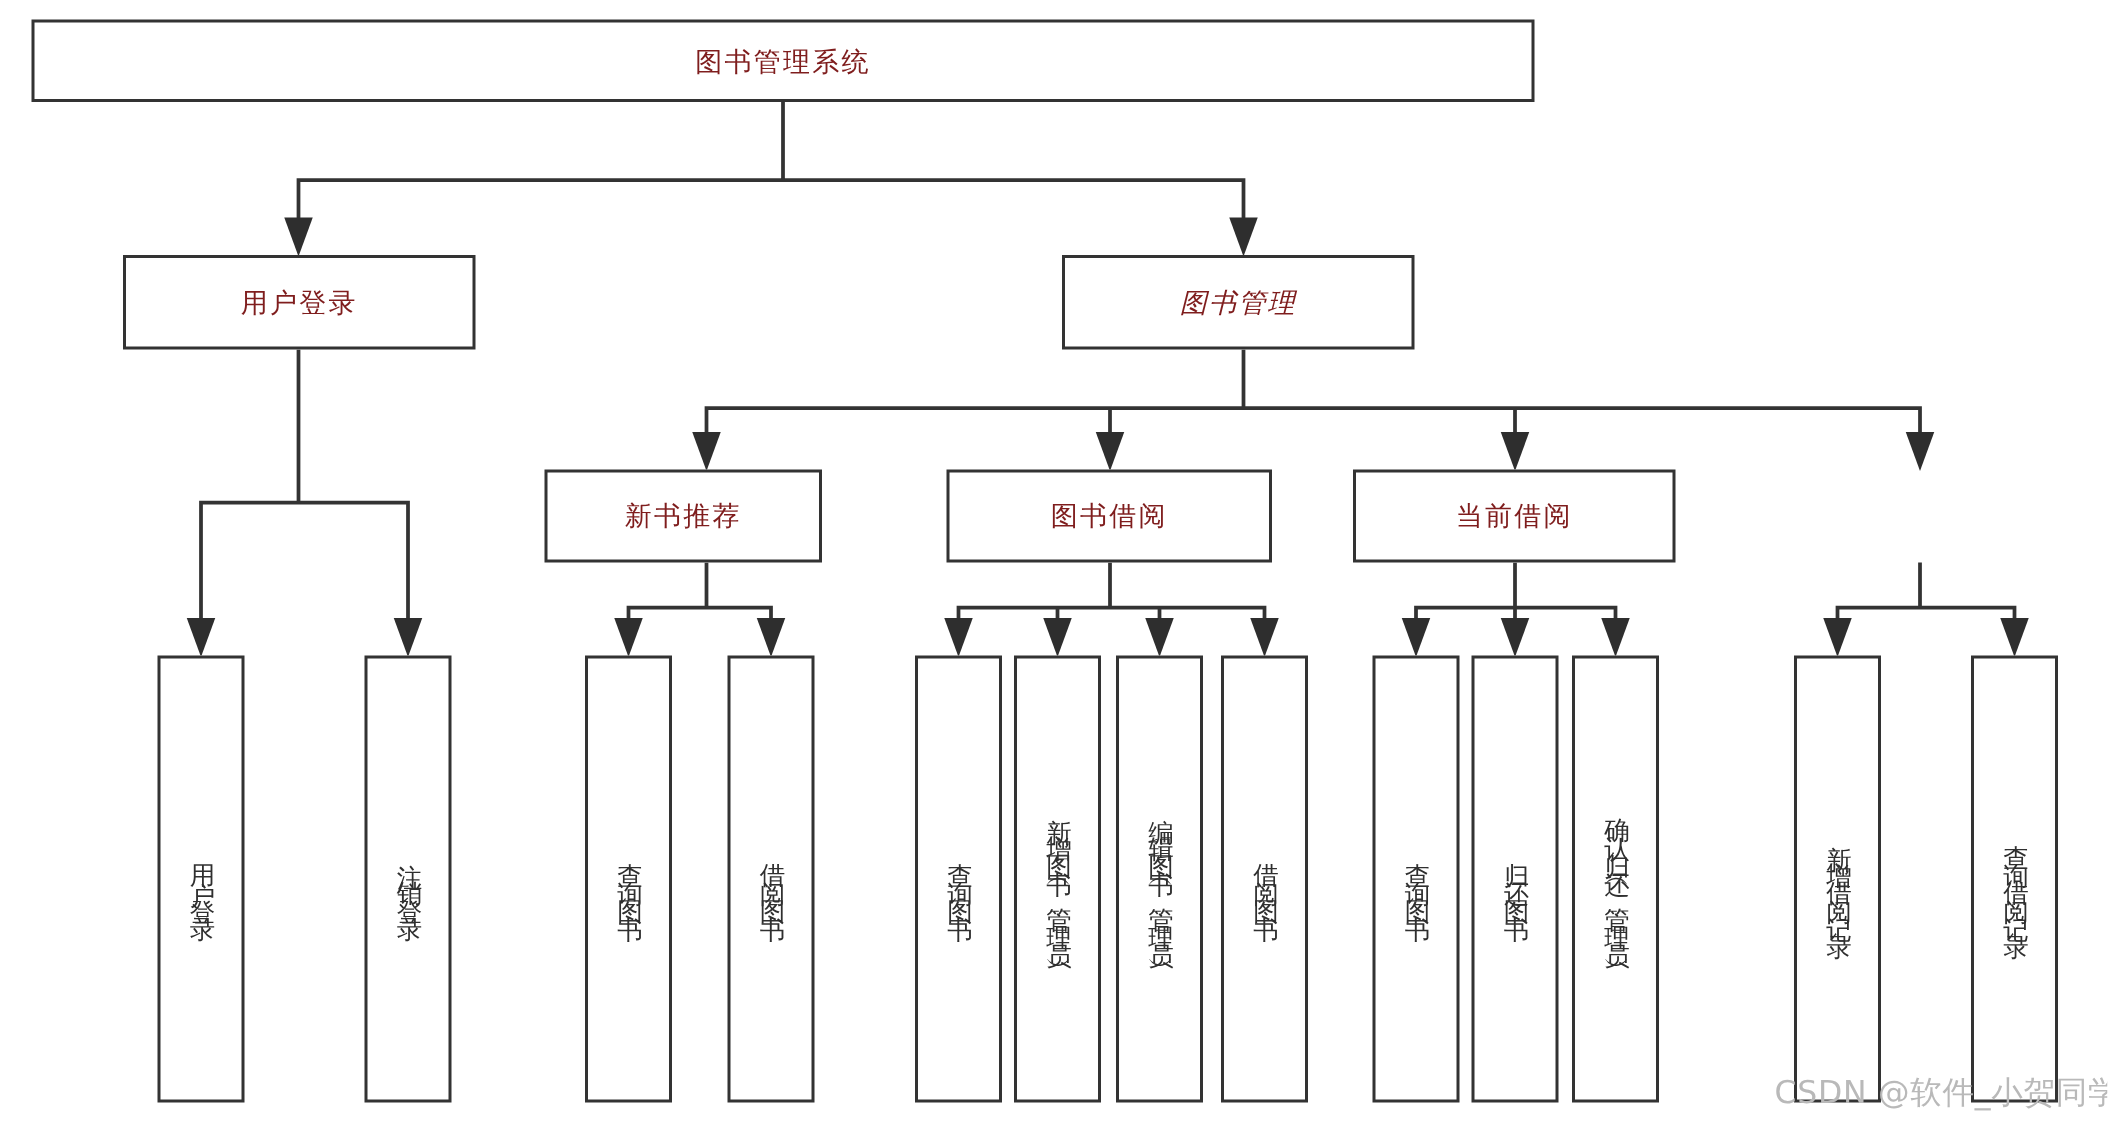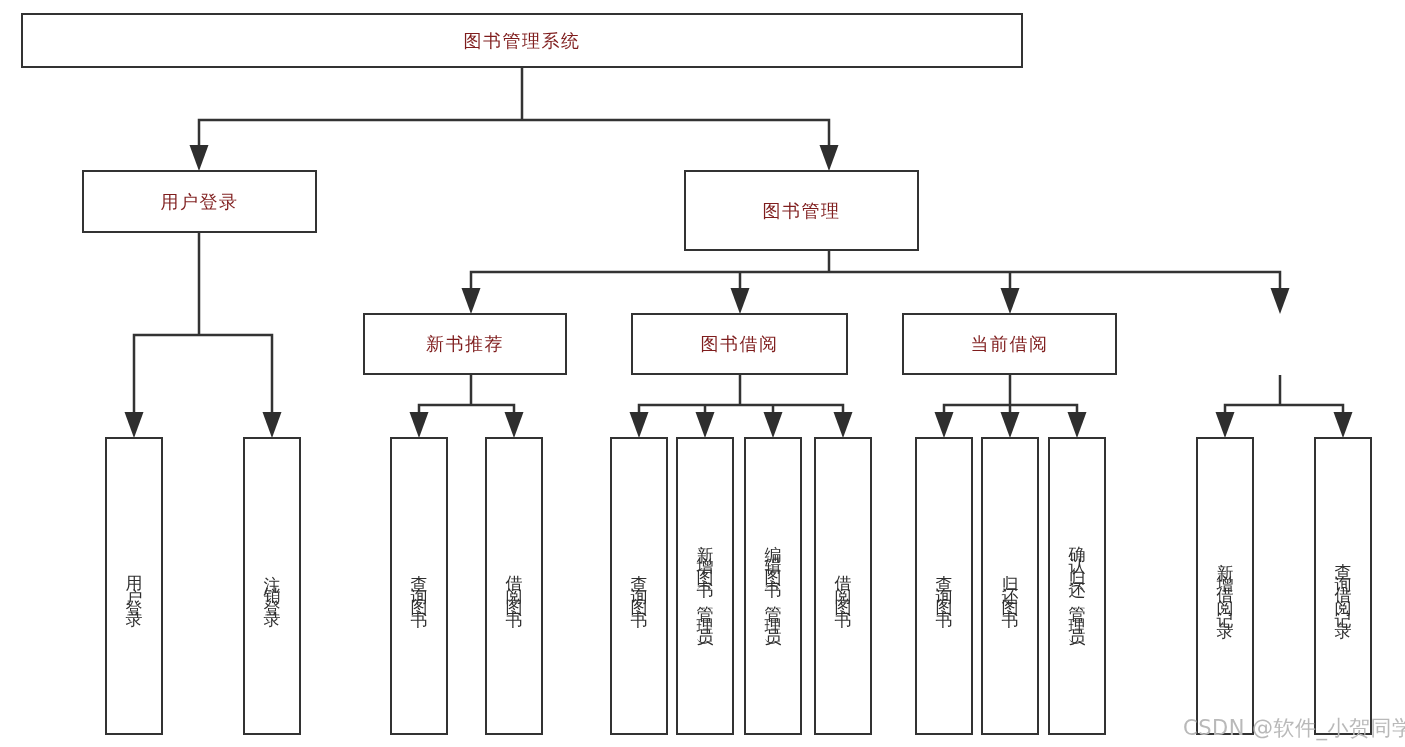--- a/index.html
+++ b/index.html
@@ -51,22 +51,22 @@
   .leaf .vtext {
     writing-mode: vertical-rl;
     text-orientation: mixed;
     letter-spacing: 12px;
     line-height: 1;
     white-space: nowrap;
   }
   
   .n-root            { left: 21px;   top: 13px;  width: 1002px; height: 55px; }
   .n-user-login      { left: 82px;   top: 170px; width: 235px;  height: 63px; }
-  .n-book-management { left: 684px;  top: 170px; width: 235px;  height: 81px; }
-  .n-new-book        { left: 363px;  top: 313px; width: 204px;  height: 62px; }
+  .n-book-management { left: 708px;  top: 170px; width: 235px;  height: 63px; font-style: italic; }
+  .n-new-book        { left: 363px;  top: 313px; width: 185px;  height: 62px; }
   .n-book-borrow     { left: 631px;  top: 313px; width: 217px;  height: 62px; }
   .n-current-borrow  { left: 902px;  top: 313px; width: 215px;  height: 62px; text-align: right; }
   .n-borrow-records  { left: 1172px; top: 313px; width: 216px;  height: 62px; }
   
   .l-0  { left: 105px; }
   .l-1  { left: 243px; }
   .l-2  { left: 390px; }
   .l-3  { left: 485px; }
   .l-4  { left: 610px; }
   .l-5  { left: 676px; }

